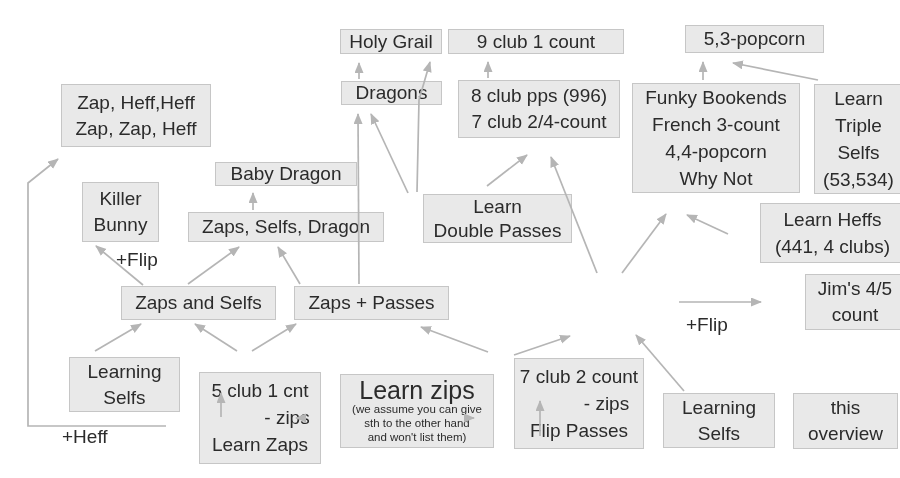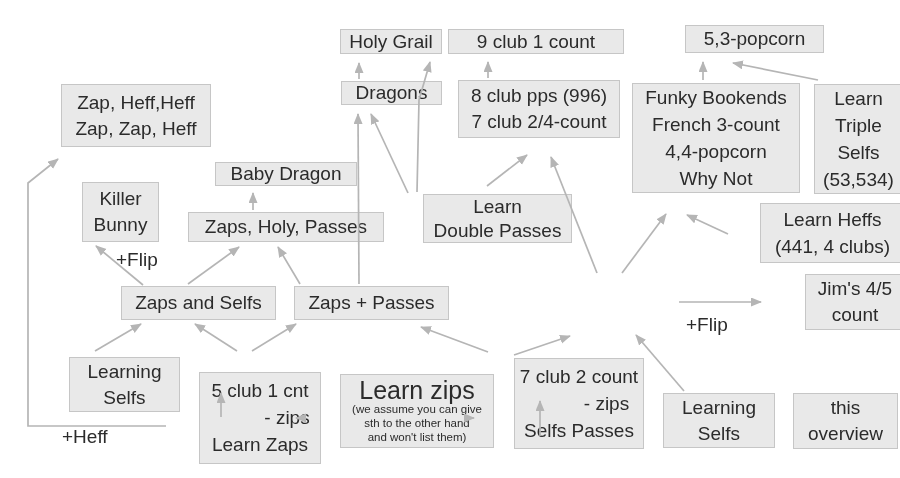--- a/index.html
+++ b/index.html
@@ -51,21 +51,21 @@
   <div class="node lh27" style="left:782px;top:84px;width:89px;height:110px">Learn
 Triple
 Selfs
 (53,534)</div>
 
   <div class="node" style="left:183px;top:162px;width:142px;height:24px">Baby Dragon</div>
 
   <div class="node" style="left:50px;top:182px;width:77px;height:60px">Killer
 Bunny</div>
 
-  <div class="node" style="left:156px;top:212px;width:196px;height:30px">Zaps, Holy, Passes</div>
+  <div class="node" style="left:156px;top:212px;width:196px;height:30px">Zaps, Selfs, Dragon</div>
 
   <div class="node lh24" style="left:391px;top:194px;width:149px;height:49px">Learn
 Double Passes</div>
 
   <div class="node lh27" style="left:728px;top:203px;width:145px;height:60px">Learn Heffs
 (441, 4 clubs)</div>
 
   <div class="node" style="left:89px;top:286px;width:155px;height:34px">Zaps and Selfs</div>
 
   <div class="node" style="left:262px;top:286px;width:155px;height:34px">Zaps + Passes</div>
@@ -86,21 +86,21 @@
   <div class="node" style="left:308px;top:374px;width:154px;height:74px">
     <div class="zips-title">Learn zips</div>
     <div class="zips-note">(we assume you can give
 sth to the other hand
 and won't list them)</div>
   </div>
 
   <div class="node" style="left:482px;top:358px;width:130px;height:91px">
     <div class="row">7 club 2 count</div>
     <div class="row row-indent-b">- zips</div>
-    <div class="row">Selfs Passes</div>
+    <div class="row">Flip Passes</div>
   </div>
 
   <div class="node" style="left:631px;top:393px;width:112px;height:55px">Learning
 Selfs</div>
 
   <div class="node" style="left:761px;top:393px;width:105px;height:56px">this
 overview</div>
 
   <div class="edge-label" style="left:116px;top:250px;">+Flip</div>
   <div class="edge-label" style="left:686px;top:315px;">+Flip</div>

